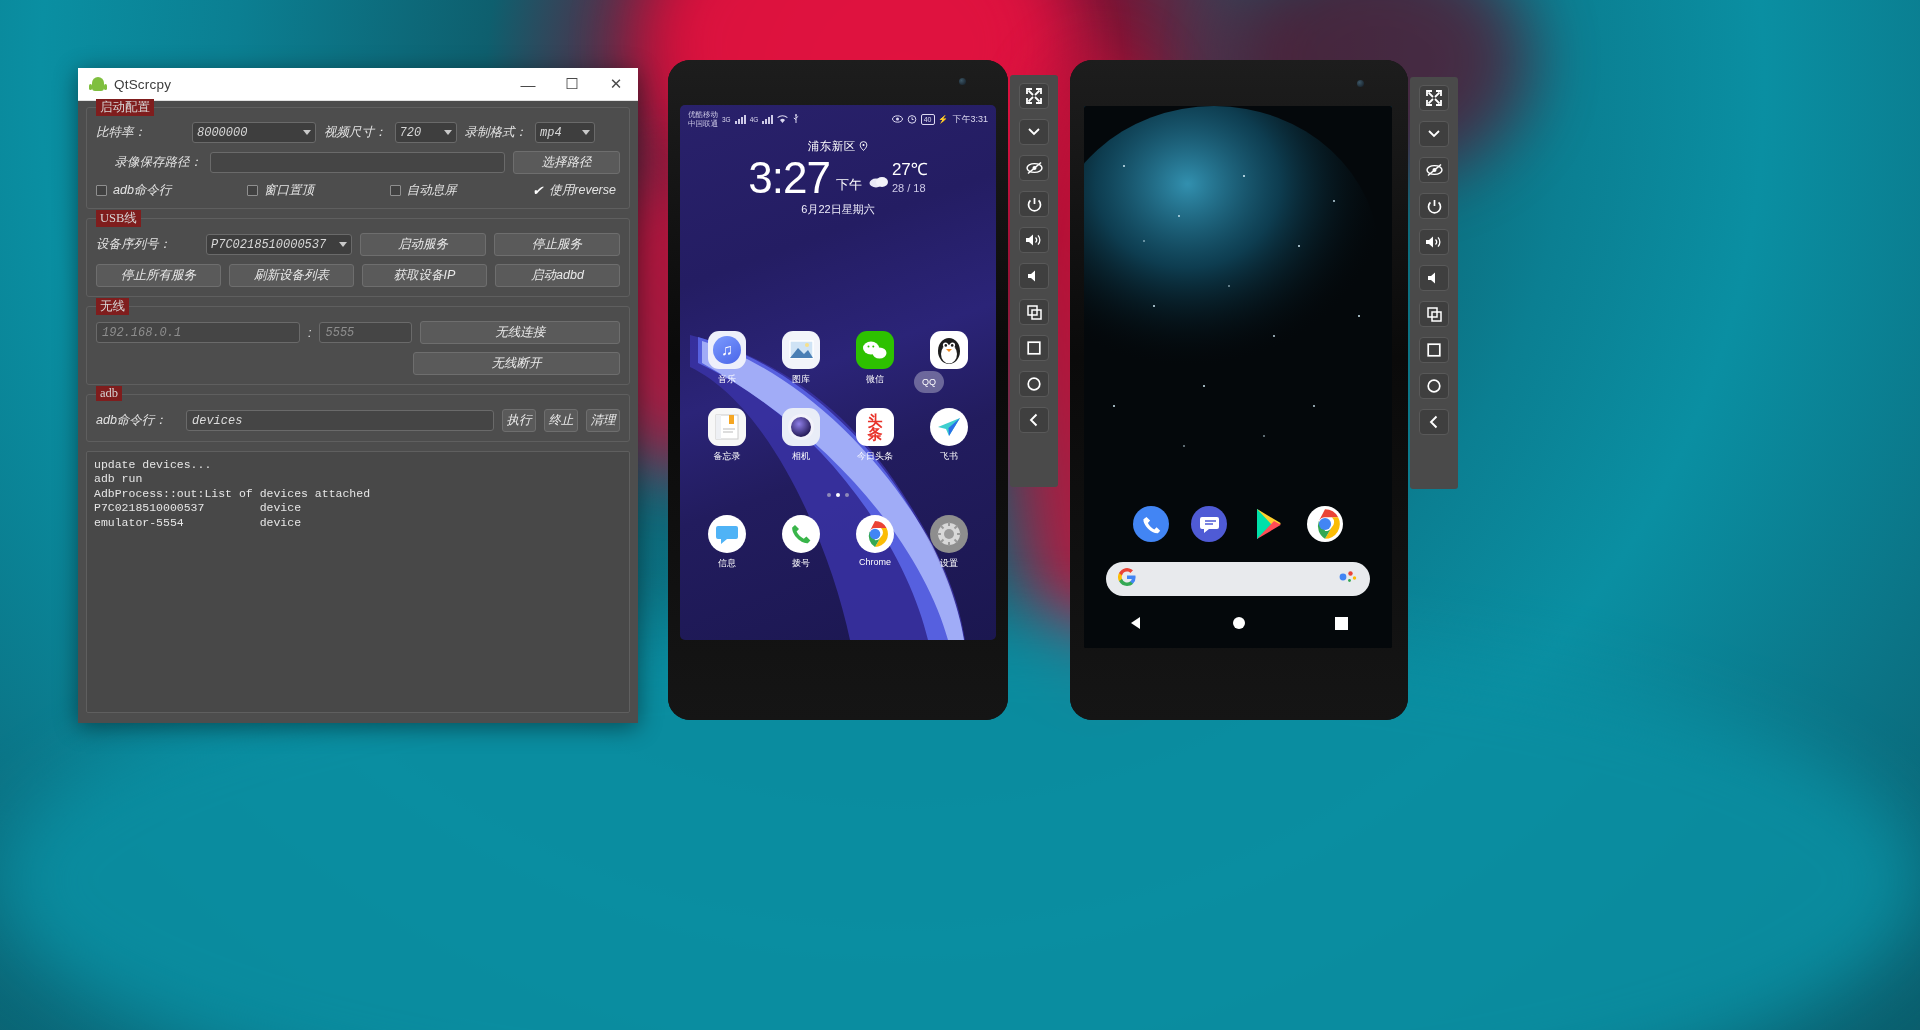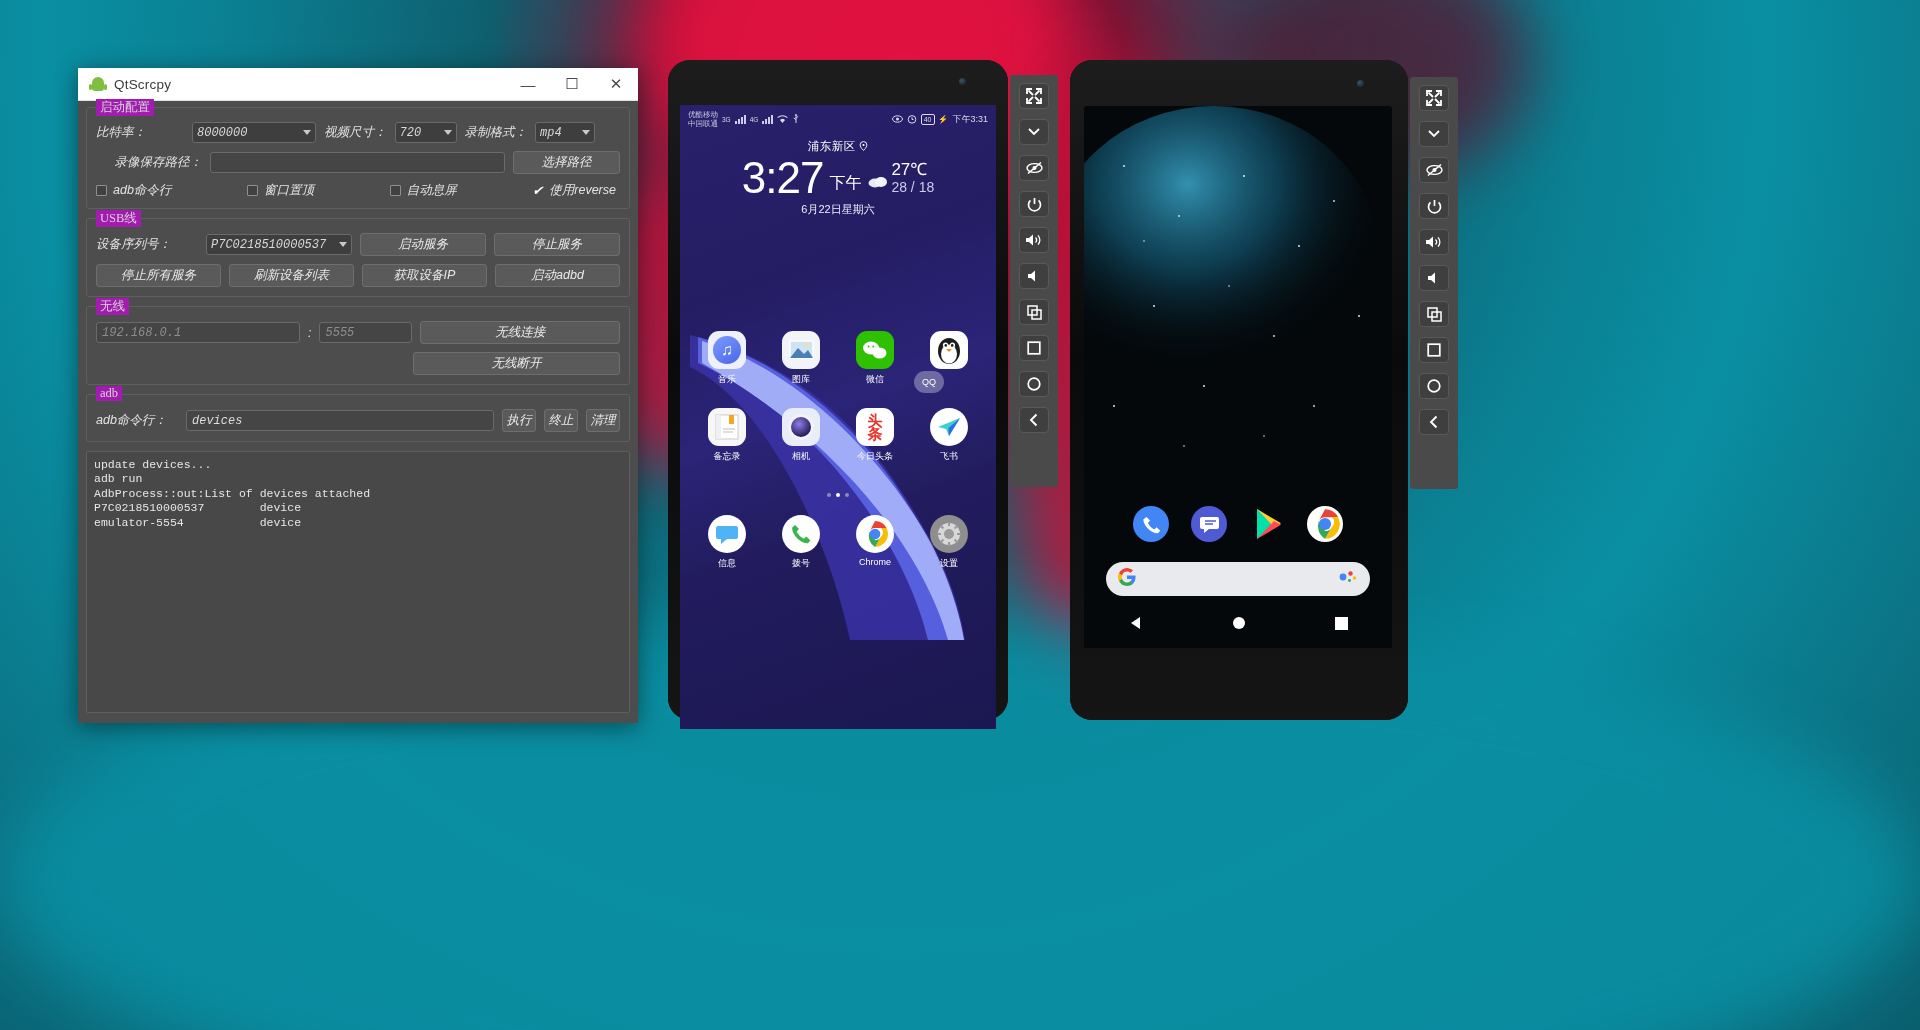--- a/index.html
+++ b/index.html
@@ -29,21 +29,21 @@
   #qt-title-icon .arm-l { position:absolute; left:-1px; top:8px; width:3px; height:6px; background:#7fbf3f; border-radius:2px;}
   #qt-title-icon .arm-r { position:absolute; right:-1px; top:8px; width:3px; height:6px; background:#7fbf3f; border-radius:2px;}
   #qt-title-text { font-size:13.5px; color:#3c3c3c; flex:1; letter-spacing:.2px; }
   .wbtn { width:44px; height:33px; display:flex; align-items:center; justify-content:center;
           color:#4a4a4a; font-size:15px; }
   #qt-body { padding:6px 8px 8px 8px; }
 
   .group { border:1px solid #5f5f5f; border-radius:3px; margin-bottom:9px; position:relative;
            padding:14px 9px 9px 9px; }
   .group > .legend {
-    position:absolute; top:-9px; left:9px; background:#a21caf; padding:0 4px;
+    position:absolute; top:-9px; left:9px; background:#7f1d1d; padding:0 4px;
     font-size:12.5px; color:#d6d6d6; font-family:"Liberation Serif", serif;
   }
   .group.cjk > .legend { font-family:"Liberation Sans", sans-serif; }
 
   .row { display:flex; align-items:center; gap:8px; margin-bottom:8px;font-style:italic; }
   .row:last-child { margin-bottom:0; }
   .lbl { font-size:12.5px; color:#e3e3e3; white-space:nowrap; }
 
   .combo {
     height:21px; background:#3e3e3e; border:1px solid #6a6a6a; border-radius:3px;
@@ -77,34 +77,34 @@
   
   .phone { position:absolute; border-radius:22px; background:#111; }
   .phone .bezel { position:absolute; inset:0; border-radius:22px;
                   background:linear-gradient(180deg,#1d1d1d,#0a0a0a 45%,#151515); }
   .phone .screen { position:absolute; overflow:hidden; }
   .cam { position:absolute; width:7px; height:7px; border-radius:50%;
          background:radial-gradient(circle at 35% 35%,#3c5666,#101820); }
 
   
   #phone1 { left:668px; top:60px; width:340px; height:660px; }
-  #phone1 .screen { left:12px; top:45px; width:316px; height:624px; border-radius:0;
+  #phone1 .screen { left:12px; top:45px; width:316px; height:535px; border-radius:5px;
      background:linear-gradient(160deg,#29216b 0%,#241d63 28%,#2b2478 48%,#221c5e 65%,#1b1750 100%); }
   .p1-statusbar { height:28px; display:flex; align-items:center; padding:0 8px; gap:4px;
                   color:#dcd9f0; font-size:9px; }
   .carrier { line-height:9.5px; font-size:7.5px; color:#cfcbe8; }
   .sigwrap { display:flex; align-items:flex-end; gap:1px; }
   .sigbar { width:2px; background:#cfcbe8; }
   .p1-clockwidget { text-align:center; color:#ffffff; margin-top:6px; }
   .p1-loc { font-size:11.5px; letter-spacing:.5px; }
   .p1-timerow { display:flex; align-items:flex-end; justify-content:center; gap:6px; margin-top:2px; }
   .p1-time { font-size:44px; font-weight:300; line-height:44px; letter-spacing:-1px; }
-  .p1-ampm { font-size:16px; padding-bottom:6px; }
+  .p1-ampm { font-size:13px; padding-bottom:6px; }
   .p1-temp { font-size:17px; line-height:17px; }
-  .p1-temprange { font-size:14px; color:#cfcbe8; }
+  .p1-temprange { font-size:11px; color:#cfcbe8; }
   .p1-date { font-size:11px; margin-top:2px; color:#efeefb; }
   .appgrid { position:absolute; left:0; right:0; display:grid; grid-template-columns:repeat(4,1fr); }
   .app { display:flex; flex-direction:column; align-items:center; gap:4px; }
   .appicon { width:38px; height:38px; border-radius:11px; display:flex; align-items:center;
              justify-content:center; position:relative; overflow:hidden; }
   .applabel { font-size:9px; color:#ffffff; }
   .dots { position:absolute; left:0; right:0; display:flex; justify-content:center; gap:5px; }
   .dot { width:4px;height:4px;border-radius:50%;background:#8e8ab8; }
   .dot.on { background:#ffffff; }
 

